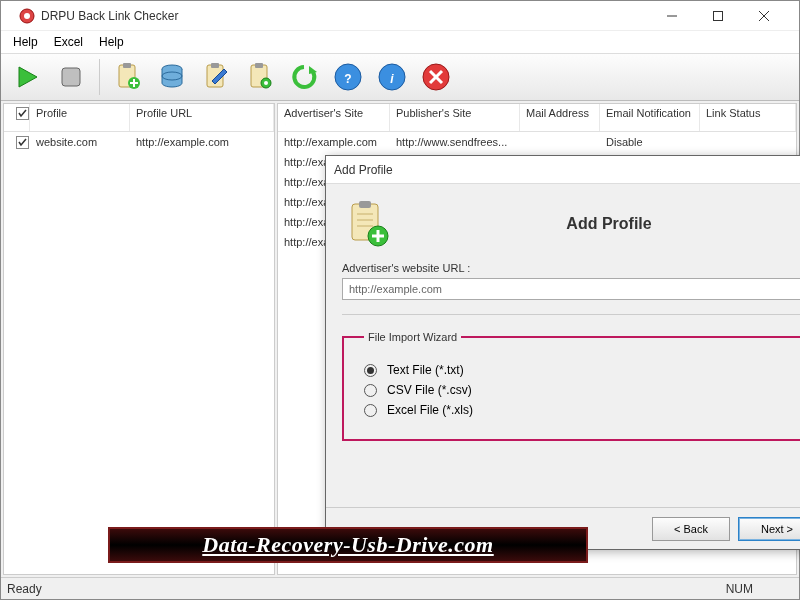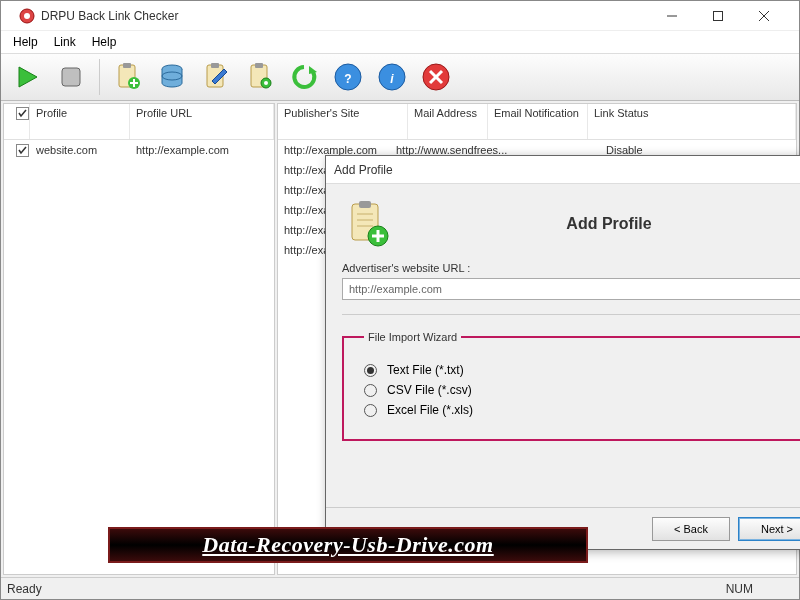--- a/index.html
+++ b/index.html
@@ -16,21 +16,21 @@
 .menu-item { padding: 2px 8px; cursor: pointer; }
 
 .toolbar { height: 48px; background: linear-gradient(#fdfdfd,#e8e8e8); border-top: 1px solid #ddd; border-bottom: 1px solid #bbb; display: flex; align-items: center; padding: 0 6px; gap: 4px; }
 .tool-sep { width: 1px; height: 36px; background: #ccc; margin: 0 4px; }
 .tool-btn { width: 40px; height: 40px; display: flex; align-items: center; justify-content: center; cursor: pointer; border: 1px solid transparent; border-radius: 3px; }
 
 .content { flex: 1; display: flex; background: #f0f0f0; padding: 2px; gap: 2px; }
 .left-panel { width: 272px; background: #fff; border: 1px solid #ccc; display: flex; flex-direction: column; }
 .right-panel { flex: 1; background: #fff; border: 1px solid #ccc; display: flex; flex-direction: column; }
 
-.cols { display: flex; height: 36px; border-bottom: 1px solid #e0e0e0; background: #fff; }
+.cols { display: flex; height: 28px; border-bottom: 1px solid #e0e0e0; background: #fff; }
 .col-h { padding: 3px 6px; border-right: 1px solid #e8e8e8; font-size: 11px; color: #333; white-space: nowrap; overflow: hidden; }
 .row { display: flex; height: 20px; align-items: center; }
 .cell { padding: 2px 6px; font-size: 11px; color: #333; white-space: nowrap; overflow: hidden; }
 
 .chk { width: 13px; height: 13px; border: 1px solid #888; background: #fff; display: inline-flex; align-items: center; justify-content: center; margin: 0 6px; }
 
 .statusbar { height: 22px; border-top: 1px solid #ccc; background: #f0f0f0; display: flex; align-items: center; padding: 0 6px; font-size: 11px; color: #333; }
 
 
 .dialog { position: absolute; left: 325px; top: 155px; width: 504px; height: 395px; background: #f0f0f0; border: 1px solid #666; box-shadow: 2px 2px 10px rgba(0,0,0,0.3); display: flex; flex-direction: column; }
@@ -83,21 +83,21 @@
     <div class="titlebar-btn">
         <svg width="10" height="10">
           <line x1="0" y1="0" x2="10" y2="10" stroke="#333"></line>
           <line x1="10" y1="0" x2="0" y2="10" stroke="#333"></line>
         </svg>
       </div>
   </div>
 
   <div class="menubar">
     <div class="menu-item">Help</div>
-    <div class="menu-item">Link</div>
+    <div class="menu-item">Excel</div>
     <div class="menu-item">Help</div>
   </div>
 
   <div class="toolbar">
     <div class="tool-btn">
         <svg width="28" height="28">
           <polygon points="6,4 24,14 6,24" fill="#3bbf3b" stroke="#188018"></polygon>
         </svg>
       </div>
     <div class="tool-btn">
@@ -182,20 +182,21 @@
                 <polyline points="1,4 3,7 8,1" fill="none" stroke="#333" stroke-width="1.5"></polyline>
               </svg>
             </span></div>
         <div class="cell" style="width:100px">website.com</div>
         <div class="cell" style="flex:1">http://example.com</div>
       </div>
     </div>
 
     <div class="right-panel">
       <div class="cols">
+        <div class="col-h" style="width:112px">Advertiser's Site</div>
         <div class="col-h" style="width:130px">Publisher's Site</div>
         <div class="col-h" style="width:80px">Mail Address</div>
         <div class="col-h" style="width:100px">Email Notification</div>
         <div class="col-h" style="flex:1">Link Status</div>
       </div>
       <div class="row">
         <div class="cell" style="width:112px">http://example.com</div>
         <div class="cell" style="width:130px">http://www.sendfrees...</div>
         <div class="cell" style="width:80px"></div>
         <div class="cell" style="width:100px">Disable</div>

